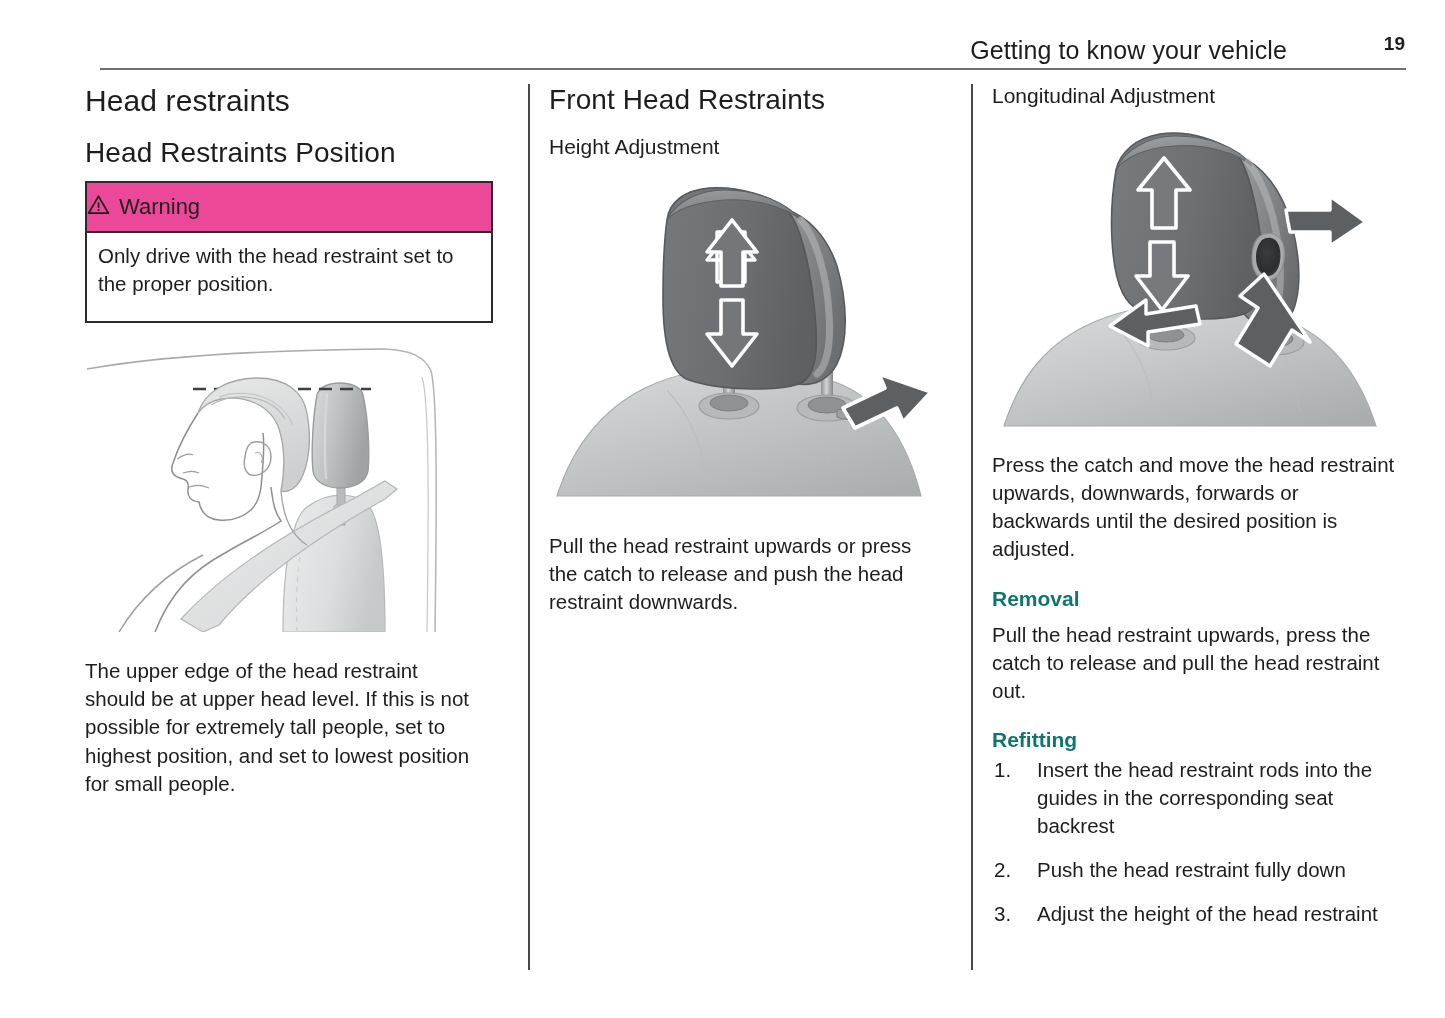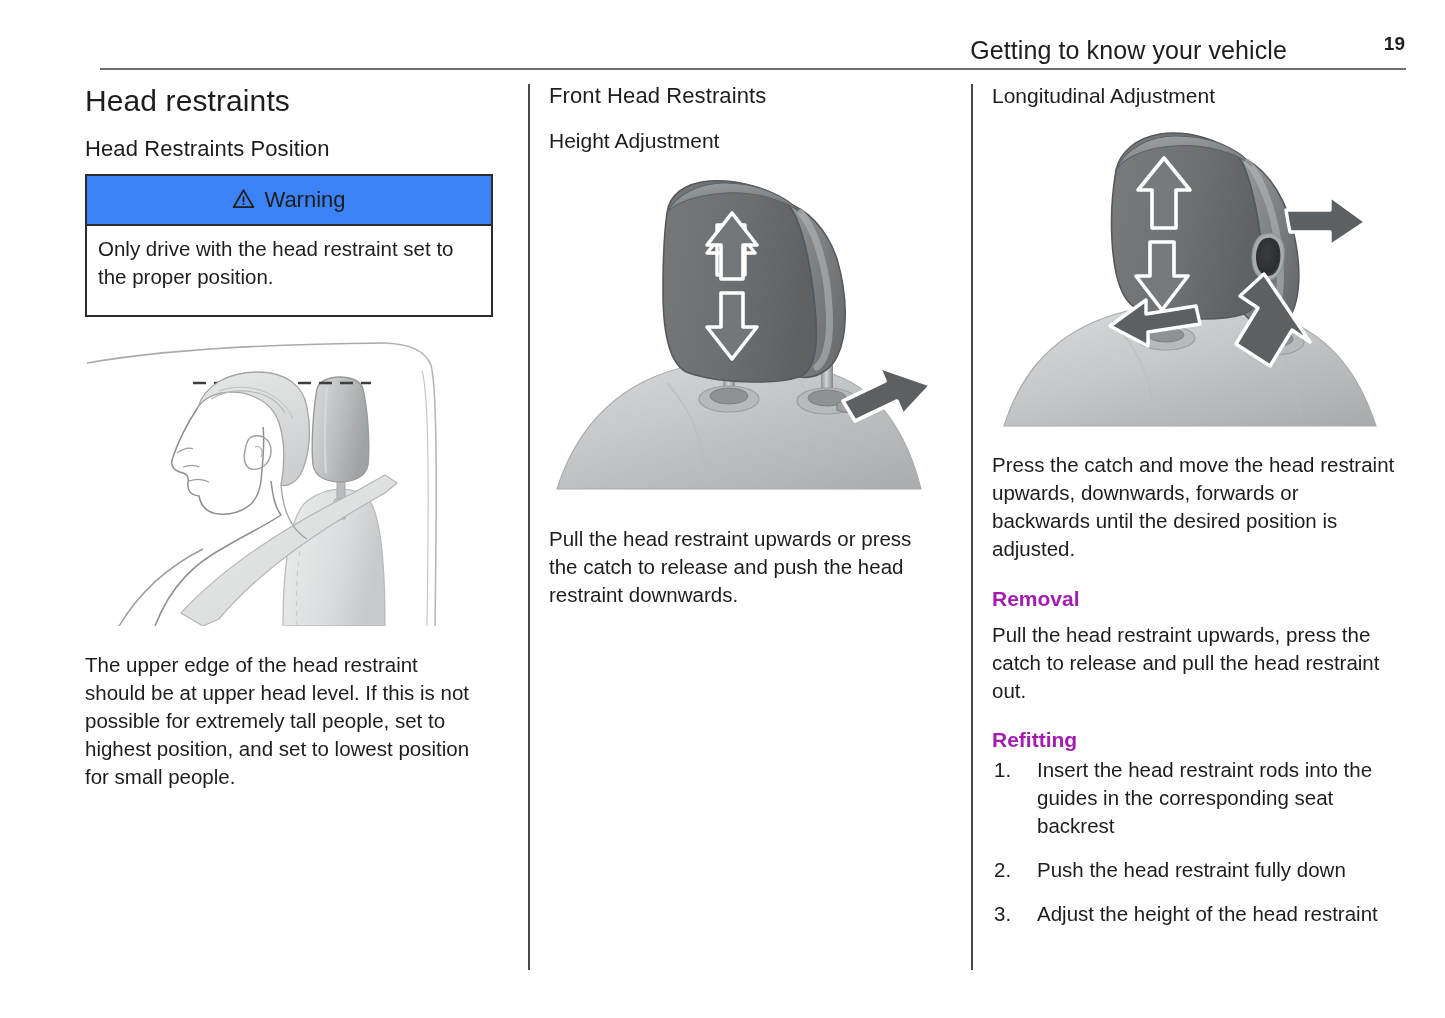--- a/index.html
+++ b/index.html
@@ -77,60 +77,60 @@
   h1.sec-title {
     margin: 0;
     font-size: 30px;
     font-weight: 400;
     line-height: 1.12;
     color: #1d1d1d;
     letter-spacing: 0.1px;
   }
   h2.sub-title {
     margin: 0;
-    font-size: 22px;
+    font-size: 28px;
     font-weight: 400;
     line-height: 1.12;
     color: #1d1d1d;
     letter-spacing: 0.1px;
   }
   h3.minor-title {
     margin: 0;
     font-size: 21px;
     font-weight: 400;
     line-height: 1.15;
     color: #1d1d1d;
   }
   h4.bold-title {
     margin: 0;
     font-size: 21px;
     font-weight: 700;
     line-height: 1.15;
-    color: #a21caf;
+    color: #0f766e;
   }
   p.body {
     margin: 0;
     font-size: 20.5px;
     line-height: 1.37;
     color: #1d1d1d;
   }
 
   
   .warning-box {
     border: 2px solid #2b2b2b;
     background: #ffffff;
     box-sizing: border-box;
   }
   .warning-head {
-    background: #3b82f6;
+    background: #ec4899;
     border-bottom: 2px solid #2b2b2b;
     height: 48px;
     display: flex;
     align-items: center;
-    justify-content: center;
+    justify-content: flex-start;
     gap: 9px;
   }
   .warning-head .w-label {
     font-size: 22px;
     color: #1d1d1d;
   }
   .warning-body {
     padding: 9px 11px 24px 11px;
   }
   .warning-body p {

